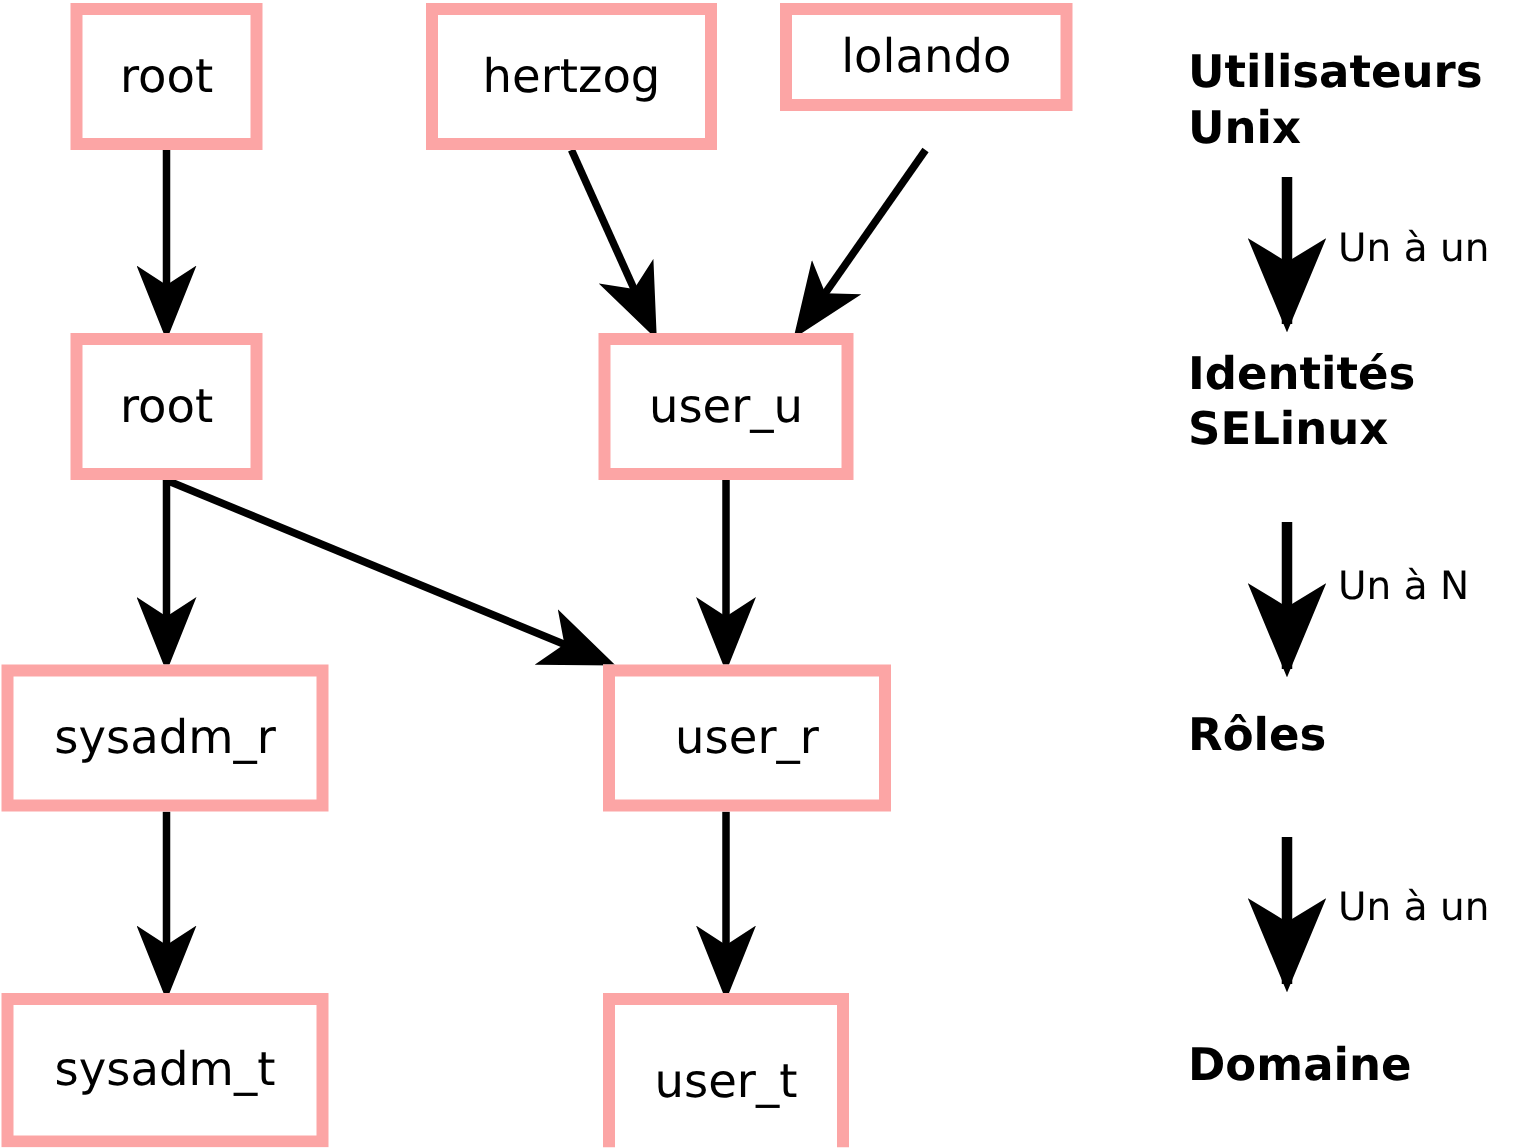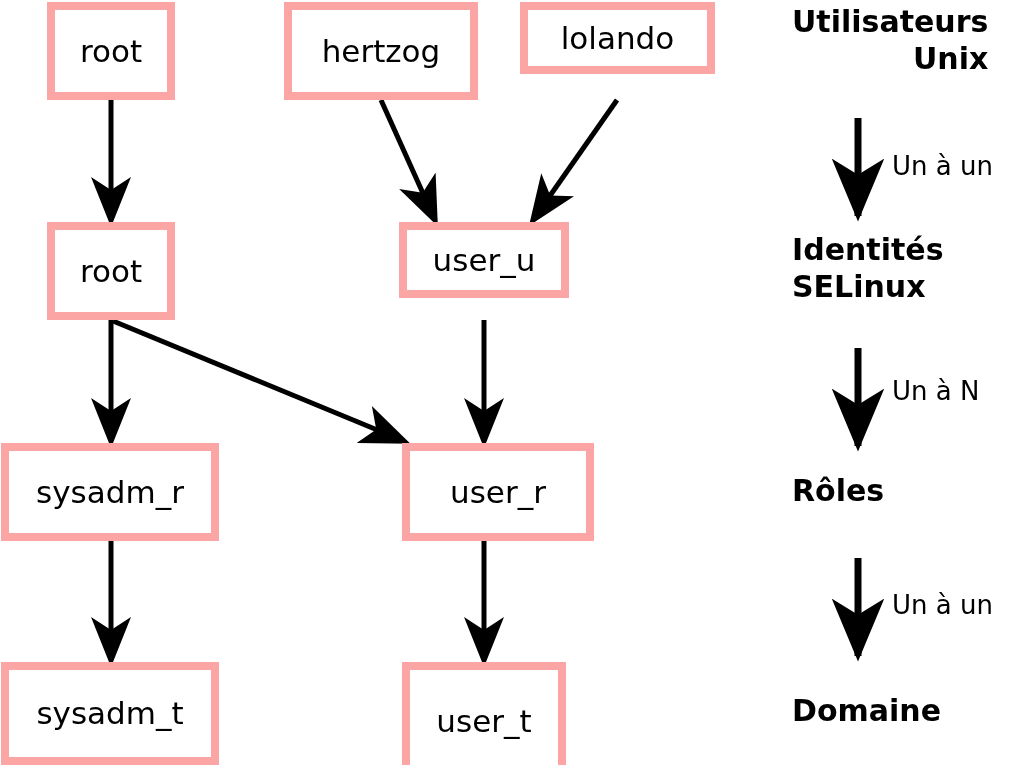--- a/index.html
+++ b/index.html
@@ -97,41 +97,41 @@
       </div>
       <div class="node" style="left: 284px; top: 2px; width: 194px; height: 98px;">
         <span>hertzog</span>
       </div>
       <div class="node" style="left: 520px; top: 2px; width: 195px; height: 72px;">
         <span>lolando</span>
       </div>
       <div class="node" style="left: 47px; top: 222px; width: 128px; height: 98px;">
         <span>root</span>
       </div>
-      <div class="node" style="left: 399px; top: 222px; width: 170px; height: 76px;">
+      <div class="node" style="left: 399px; top: 222px; width: 170px; height: 98px;">
         <span>user_u</span>
       </div>
       <div class="node" style="left: 1px; top: 443px; width: 218px; height: 98px;">
         <span>sysadm_r</span>
       </div>
       <div class="node" style="left: 402px; top: 443px; width: 192px; height: 98px;">
         <span>user_r</span>
       </div>
       <div class="node" style="left: 1px; top: 662px; width: 218px; height: 103px;">
         <span>sysadm_t</span>
       </div>
       <div class="node" style="left: 402px; top: 662px; width: 164px; height: 119px;">
         <span>user_t</span>
       </div>
     </div>
   <div id="legend">
       <div class="legend-edge-label" style="left: 892px; top: 153px;">Un à un</div>
       <div class="legend-edge-label" style="left: 892px; top: 378px;">Un à N</div>
       <div class="legend-edge-label" style="left: 892px; top: 592px;">Un à un</div>
-      <div class="legend-title" style="left: 792px; top: 4px; text-align: right;">Utilisateurs
+      <div class="legend-title" style="left: 792px; top: 31px;">Utilisateurs
 Unix</div>
       <div class="legend-title" style="left: 792px; top: 232px;">Identités
 SELinux</div>
       <div class="legend-title" style="left: 792px; top: 473px;">Rôles</div>
       <div class="legend-title" style="left: 792px; top: 693px;">Domaine</div>
     </div>
 
 </div>
 
 </body></html>

